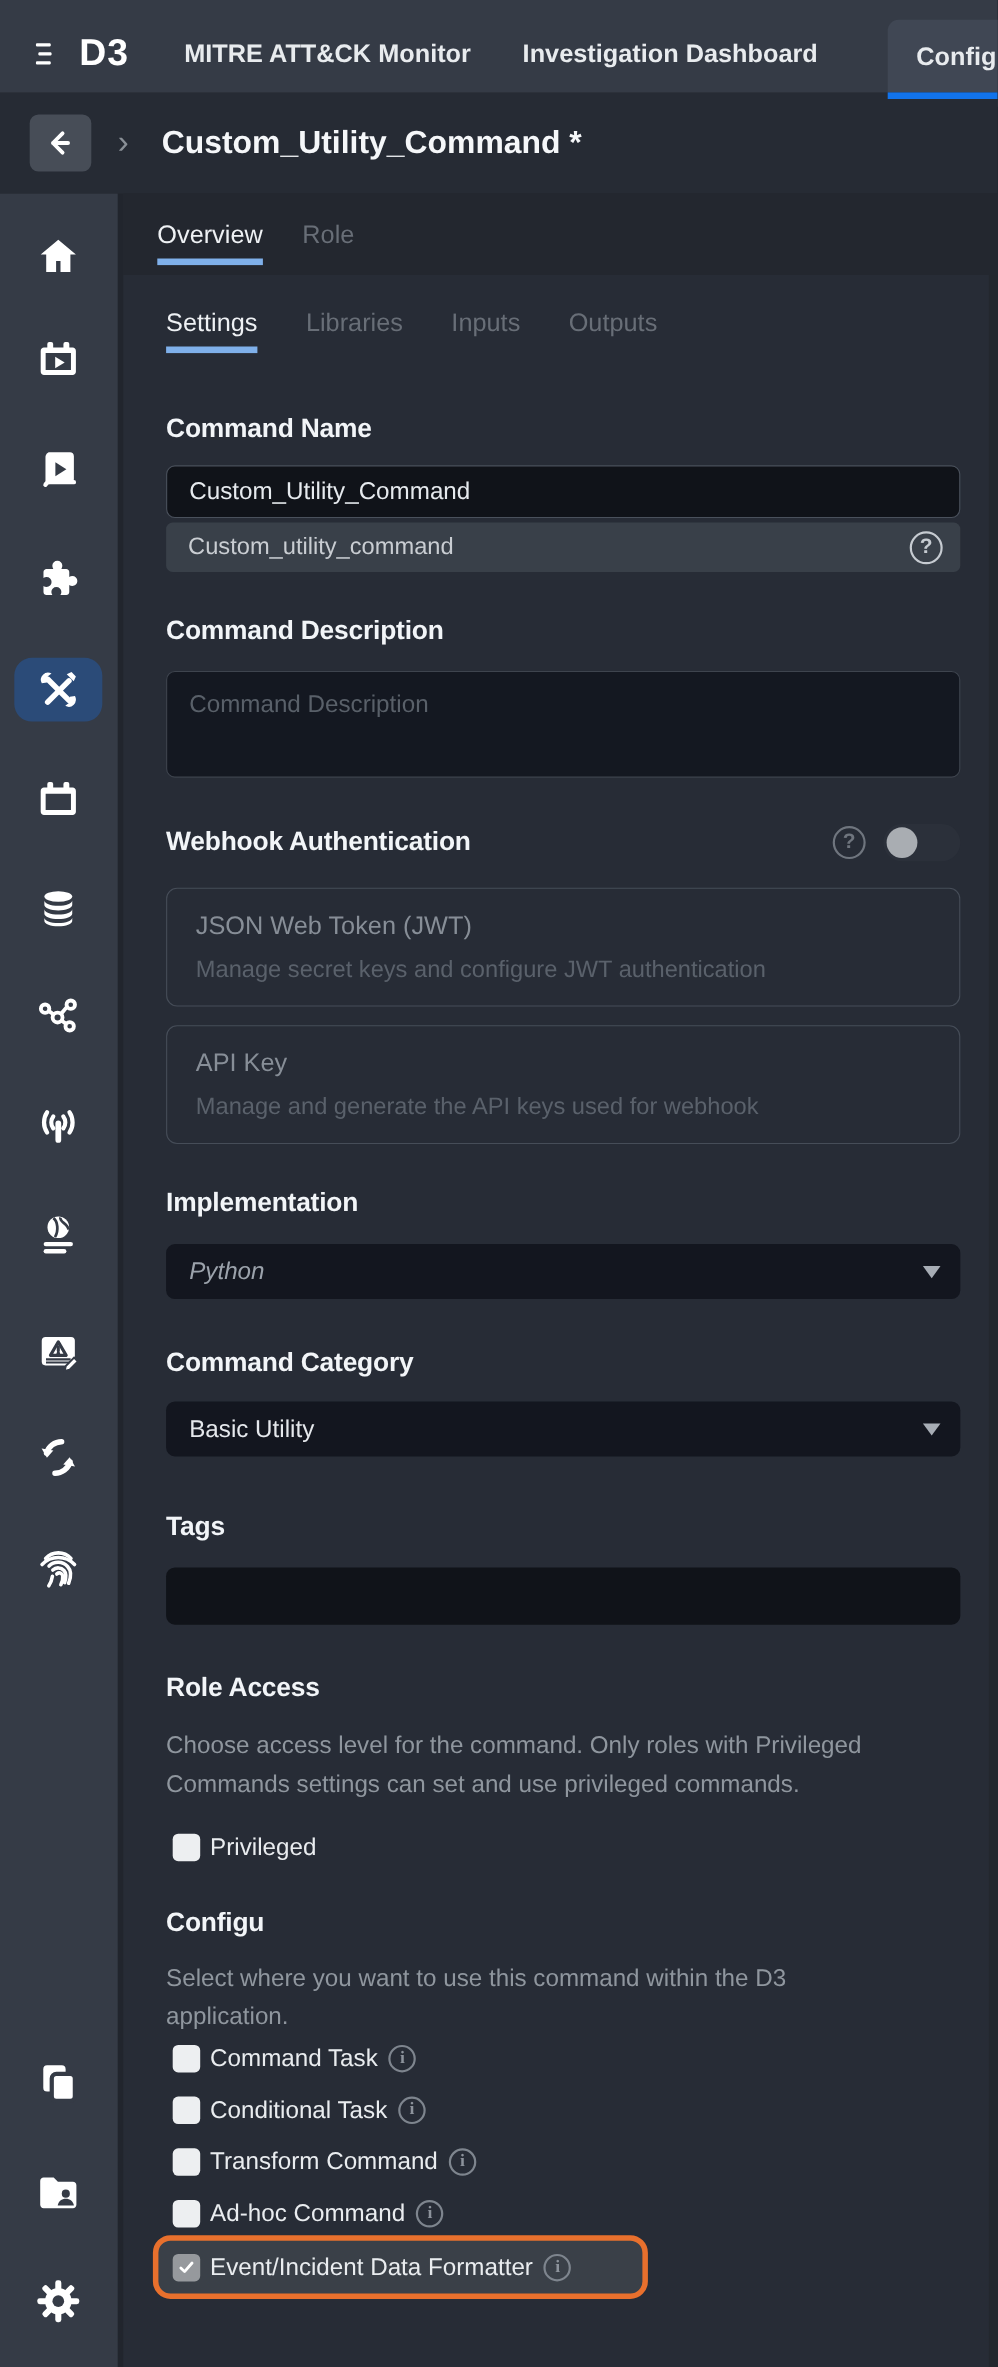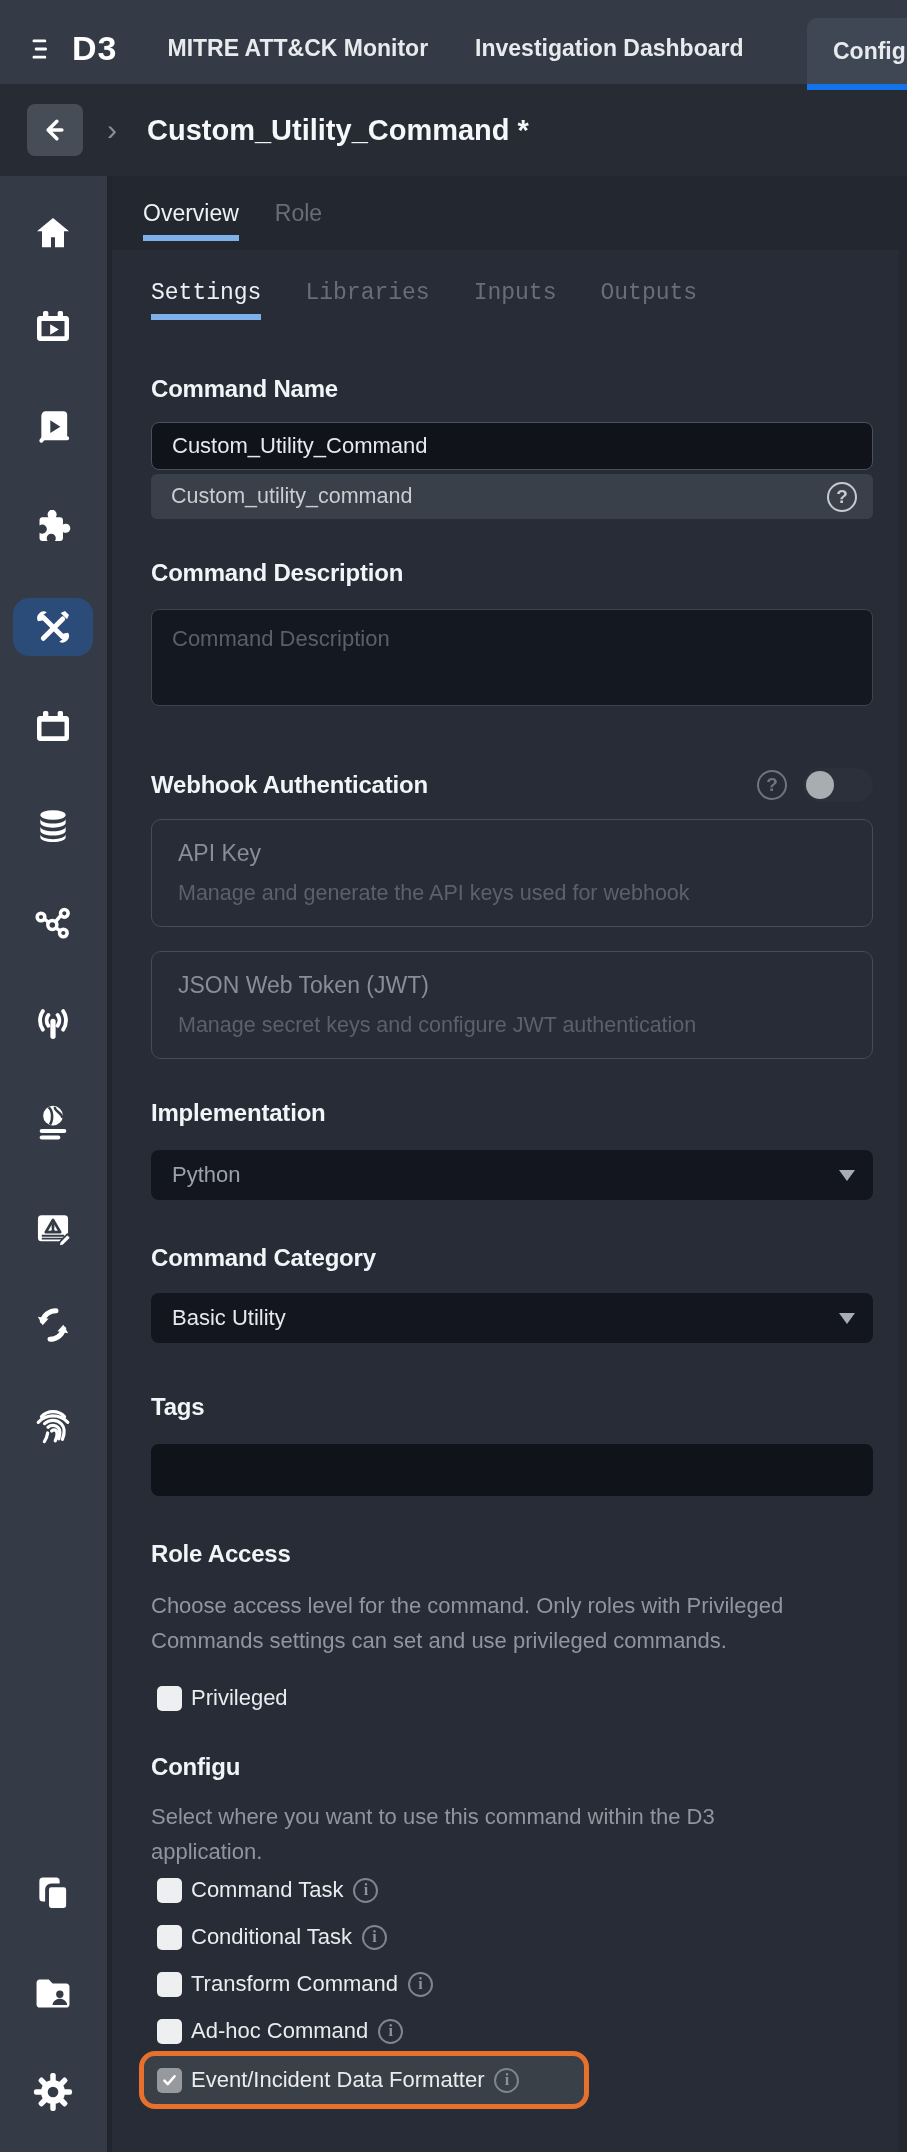--- a/index.html
+++ b/index.html
@@ -52,51 +52,51 @@
   .sidebar{position:absolute;left:0;top:176px;width:107px;height:1976px;background:var(--sidebar-bg);}
   .side-btn{position:absolute;left:13px;width:80px;height:58px;display:flex;align-items:center;justify-content:center;cursor:pointer;border-radius:16px;}
   .side-btn.active{background:var(--sidebar-active);}
 
   
   .panel{position:absolute;left:112px;top:176px;width:795px;height:1976px;background:var(--panel-bg);}
   .band{height:74px;background:var(--band-bg);display:flex;align-items:center;padding-left:31px;gap:36px;}
   .tab{font-size:23px;color:#686E77;padding:14px 0 8px 0;border-bottom:6px solid transparent;cursor:pointer;}
   .tab.active{color:#EEF1F4;border-bottom-color:var(--tab-underline);}
   .content{padding:0 34px 0 39px;}
-  .subtabs{display:flex;gap:44px;padding-top:16px;font-family:Liberation Mono, monospace;}
+  .subtabs{display:flex;gap:44px;padding-top:16px;}
   .scroll-track{position:absolute;right:0;top:74px;width:8px;height:1902px;background:#23272E;}
 
   .sec-heading{font-size:24px;font-weight:700;color:var(--heading);letter-spacing:-0.2px;line-height:30px;}
   .field,.select,.readonly{width:722px;border-radius:8px;}
   input.field{display:block;background:var(--field-bg);border:1.5px solid var(--field-border);height:48px;color:#E6EAEE;font-size:22px;font-family:"Liberation Sans",sans-serif;padding:0 20px;outline:none;}
   .mt-cmdname{margin-top:54px;}
   .mt-input1{margin-top:18px;}
   .readonly{margin-top:4px;height:45px;background:var(--readonly-bg);border-radius:6px;display:flex;align-items:center;padding:0 16px 0 20px;}
   .readonly-text{font-size:21.5px;color:#C9CDD2;flex:1;}
   .q-circle{width:30px;height:30px;border:2px solid #C6CBD1;border-radius:50%;color:#C6CBD1;font-size:19px;font-weight:700;display:flex;align-items:center;justify-content:center;cursor:pointer;flex:0 0 auto;}
   .mt-cdheading{margin-top:39px;}
   textarea.field{display:block;margin-top:21px;height:97px;background:#141821;border:1.5px solid #3E444E;resize:none;font-family:"Liberation Sans",sans-serif;font-size:22px;color:#E6EAEE;padding:16px 20px;outline:none;}
   textarea.field::placeholder{color:#596069;}
 
-  .webhook-row{margin-top:62px;width:722px;display:flex;align-items:center;text-align:center;}
+  .webhook-row{margin-top:42px;width:722px;display:flex;align-items:center;text-align:center;}
   .webhook-right{margin-left:auto;display:flex;align-items:center;gap:16px;}
   .q-circle.dim{border-color:#6F757E;color:#6F757E;}
   .toggle{width:70px;height:34px;border-radius:17px;background:#2B303A;position:relative;cursor:pointer;}
   .toggle .knob{position:absolute;left:3px;top:3px;width:28px;height:28px;border-radius:50%;background:#A9ADB2;}
 
   .auth-card{width:722px;height:108px;border:1.5px solid var(--card-border);border-radius:10px;padding:20px 26px 0 26px;cursor:pointer;}
   .auth-card.first{margin-top:17px;}
   .auth-card.second{margin-top:24px;}
   .card-title{font-size:23px;color:#878E97;}
   .card-sub{margin-top:14px;font-size:21.5px;color:var(--muted);}
 
   .mt-impl{margin-top:39px;}
   .select{margin-top:22px;height:50px;background:#13161F;display:flex;align-items:center;padding:0 18px 0 21px;cursor:pointer;}
   .select-value{font-size:22px;flex:1;}
-  .select-value.grayed{color:#9BA2AB;}
+  .select-value.grayed{color:#9BA2AB;font-style:italic;}
   .select-value.lit{color:#E5E8EC;}
   .caret{width:0;height:0;border-left:8px solid transparent;border-right:8px solid transparent;border-top:11px solid #A7ADB5;}
   .mt-cat{margin-top:43px;}
   .select.cat{margin-top:20px;}
   .mt-tags{margin-top:49px;}
   input.tags{margin-top:22px;height:52px;border:none;background:var(--field-bg);}
   .mt-role{margin-top:43px;}
   .para{margin-top:19px;font-size:22px;line-height:35px;color:var(--body-text);max-width:640px;}
   .check-row{display:flex;align-items:center;}
   .check-row.priv{margin-top:27px;margin-left:6px;}
@@ -374,27 +374,27 @@
     <div class="webhook-row">
       <h3 class="sec-heading">Webhook Authentication</h3>
       <div class="webhook-right">
         <span class="q-circle dim">?</span>
         <div class="toggle">
             <div class="knob"></div>
           </div>
       </div>
     </div>
 
+    <div class="auth-card second">
+      <div class="card-title">JSON Web Token (JWT)</div>
+      <div class="card-sub">Manage secret keys and configure JWT authentication</div>
+    </div>
     <div class="auth-card first">
       <div class="card-title">API Key</div>
       <div class="card-sub">Manage and generate the API keys used for webhook</div>
-    </div>
-    <div class="auth-card second">
-      <div class="card-title">JSON Web Token (JWT)</div>
-      <div class="card-sub">Manage secret keys and configure JWT authentication</div>
     </div>
 
     <h3 class="sec-heading mt-impl">Implementation</h3>
     <div class="select">
       <span class="select-value grayed">Python</span>
       <span class="caret"></span>
     </div>
 
     <h3 class="sec-heading mt-cat">Command Category</h3>
     <div class="select cat">

